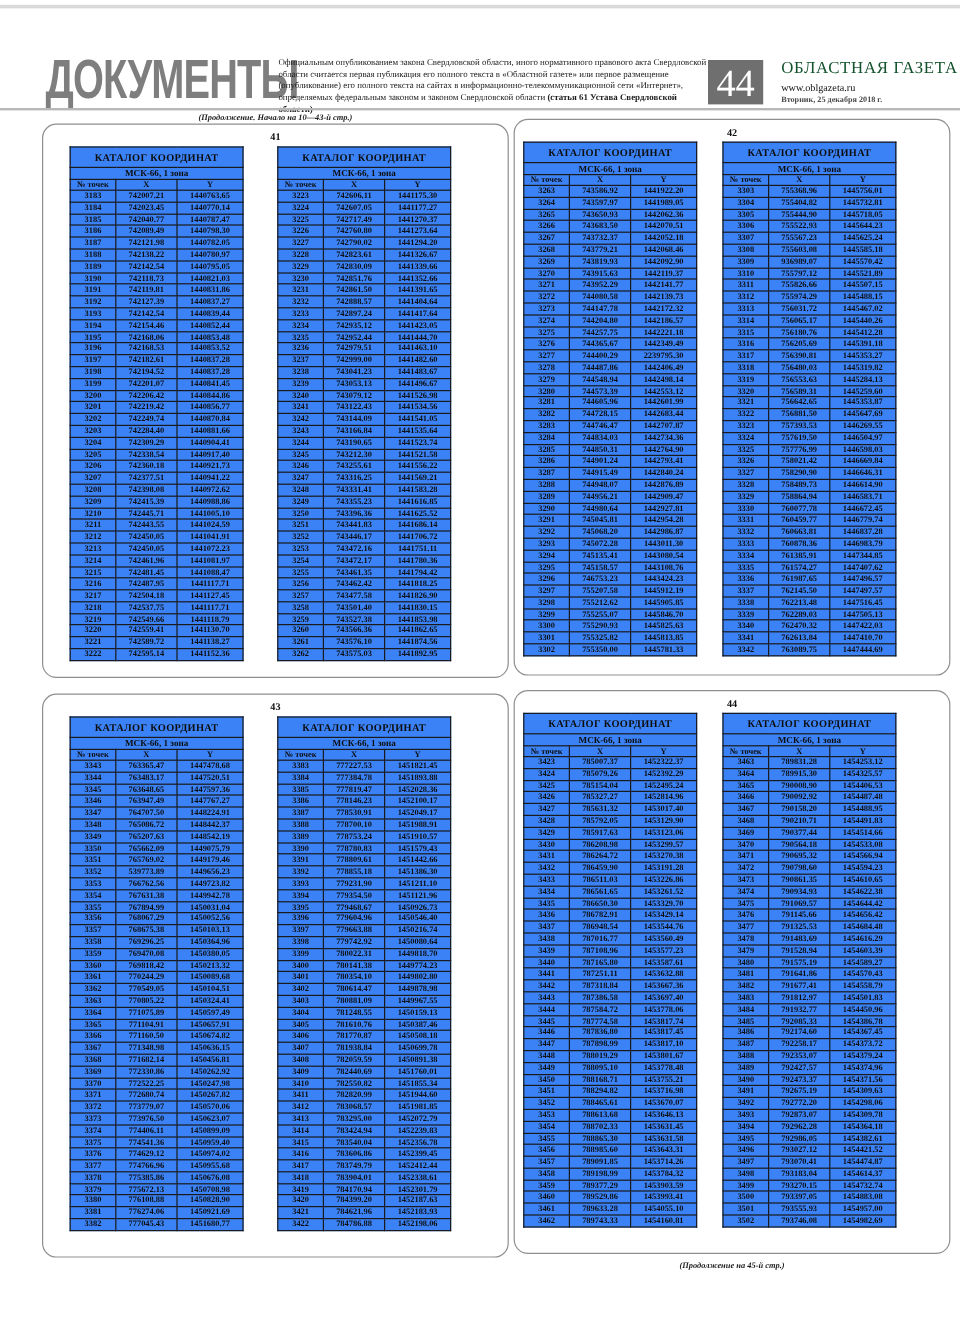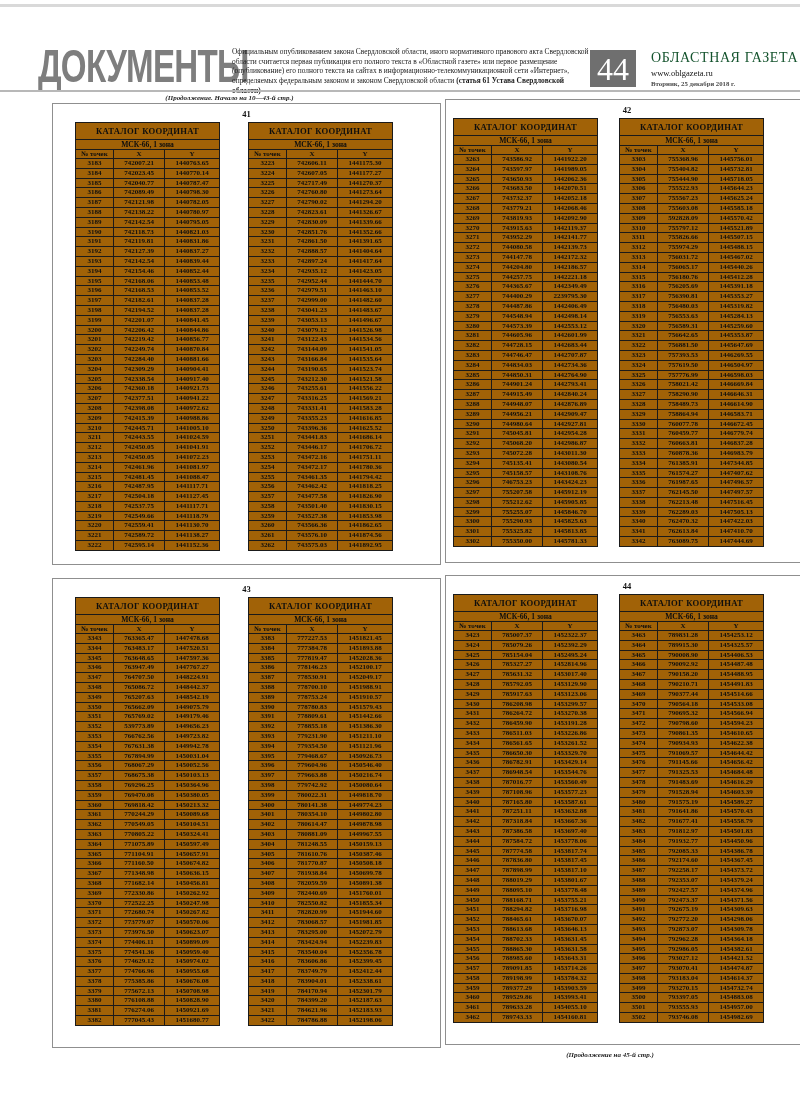--- a/index.html
+++ b/index.html
@@ -22,28 +22,28 @@
   .brand-name { font-size:14px; letter-spacing:0.6px; color:#14532d; white-space:nowrap; }
   .brand-site { font-size:8.5px; font-weight:400; margin-top:2px; }
   .brand-date { font-size:6.8px; font-weight:700; color:#4a4a4a; margin-top:2px; }
   .header-rule { position:absolute; left:0; top:90px; width:800px; height:2px; background:#b8b8b8; }
 
   .cont-note { font-size:7px; font-weight:700; font-style:italic; text-align:center; color:#1c1c1c; }
   .cont-top { position:absolute; left:35px; top:94px; width:389px; }
   .cont-bottom { position:absolute; left:428px; top:1051px; width:364px; }
 
   
-  .doc-page { position:absolute; border:1px solid #8f8f8f; border-radius:0; background:#fff;margin-left:17px; }
+  .doc-page { position:absolute; border:1px solid #8f8f8f; border-radius:12px; background:#fff; }
   .doc-page-num { text-align:center; font-size:8.5px; font-weight:700; margin-top:5px; }
   .tables { display:flex; margin-top:3px; }
   .pos-l .tables { padding-left:22px; gap:28px; }
   .pos-r .tables { padding-left:7px;  gap:21px; }
 
   
-  table.coord { border-collapse:collapse; border:1.5px solid #1a1a1a; background:#a16207; }
+  table.coord { border-collapse:collapse; border:1.5px solid #1a1a1a; background:#3b82f6; }
   table.coord th, table.coord td { border:1px solid #1a1a1a; text-align:center; vertical-align:middle;
                                    padding:0; font-weight:700; color:#0e0e0e; }
   table.coord .t-title { font-size:8.6px; height:17px; letter-spacing:0.3px; }
   table.coord .t-sub   { font-size:7.6px; height:10px; }
   table.coord .t-col   { font-size:7px;   height:9px; }
   table.coord td { font-size:7px; height:8.8px; line-height:8.8px; white-space:nowrap; }
   table.coord td:nth-child(1) { width:38px; }
   table.coord td:nth-child(2) { width:51px; }
   table.coord td:nth-child(3) { width:55px; }
 </style>
@@ -773,21 +773,21 @@
             <td>755567.23</td>
             <td>1445625.24</td>
           </tr>
           <tr>
             <td>3308</td>
             <td>755603.08</td>
             <td>1445585.18</td>
           </tr>
           <tr>
             <td>3309</td>
-            <td>592828.09</td>
+            <td>936989.07</td>
             <td>1445570.42</td>
           </tr>
           <tr>
             <td>3310</td>
             <td>755797.12</td>
             <td>1445521.89</td>
           </tr>
           <tr>
             <td>3311</td>
             <td>755826.66</td>

